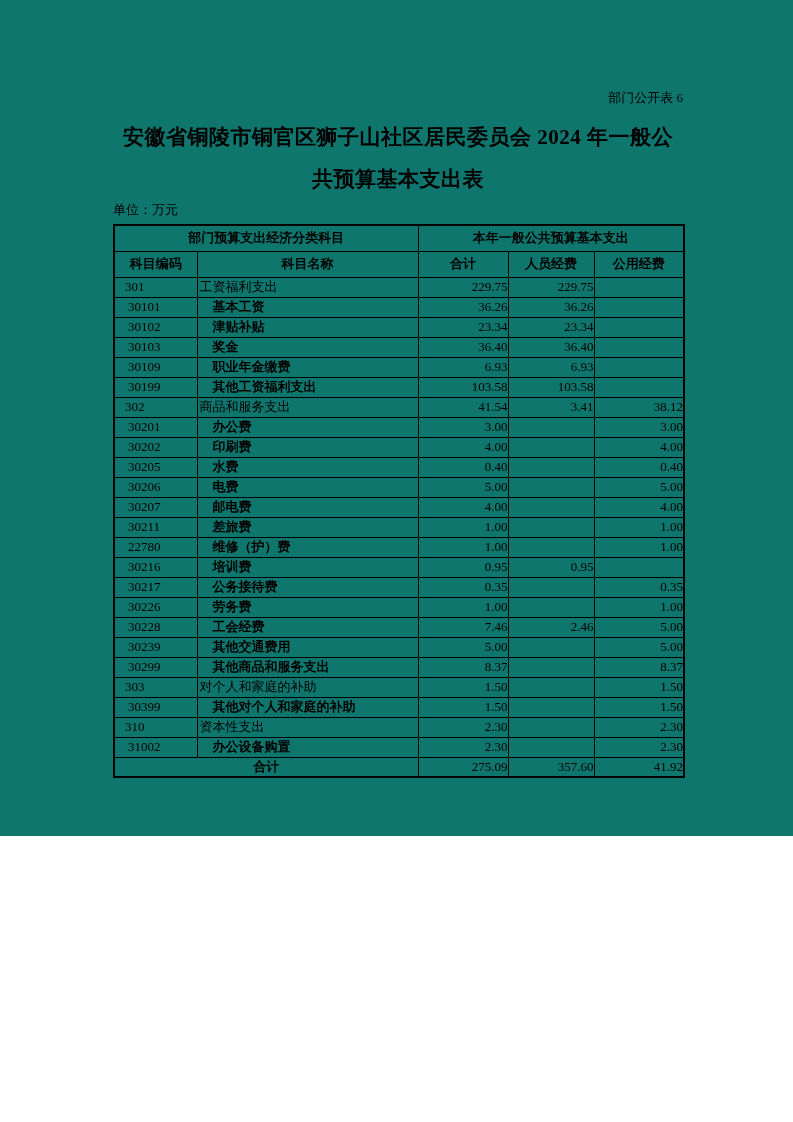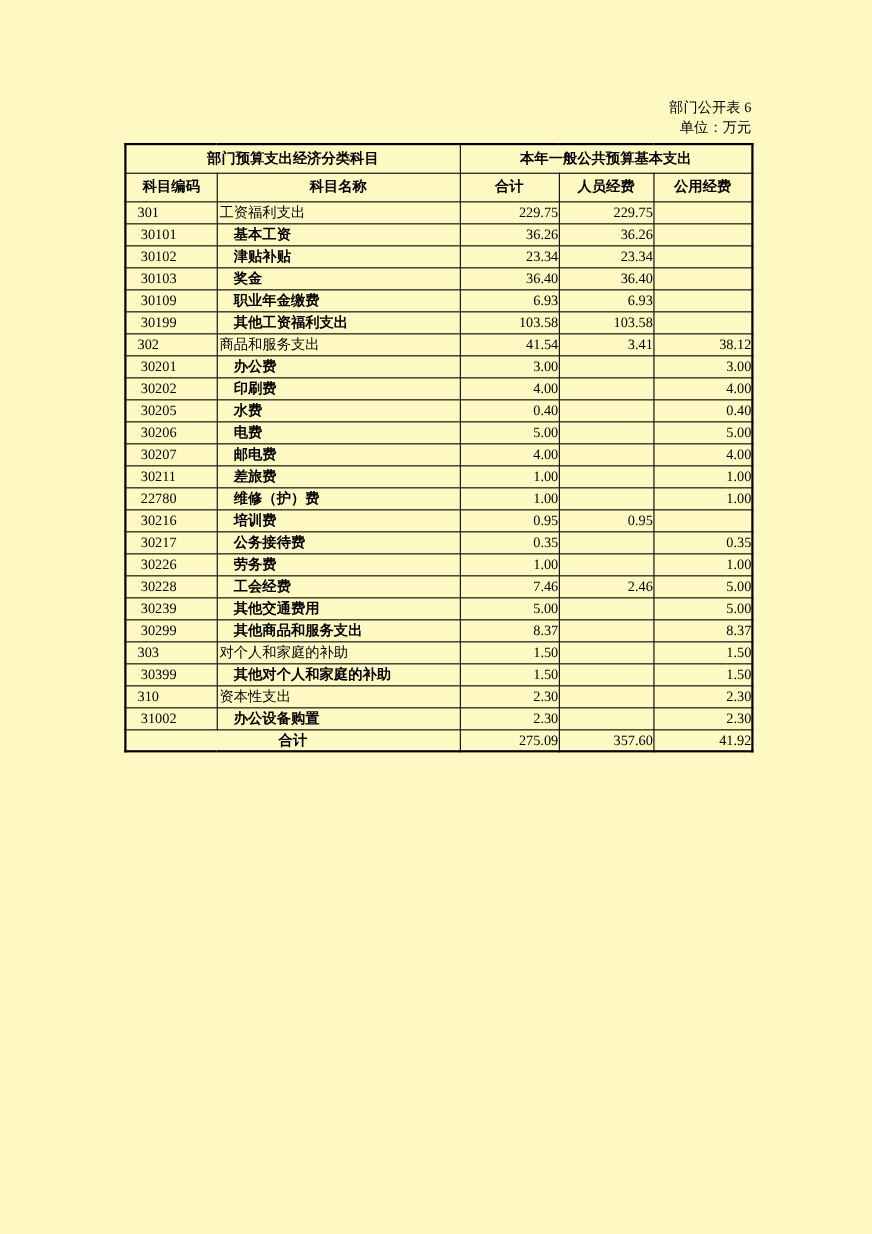--- a/index.html
+++ b/index.html
@@ -4,39 +4,39 @@
 <style>
   * { margin: 0; padding: 0; box-sizing: border-box; }
   html, body { background: #ffffff; }
   body {
     width: 793px; height: 1122px;
     font-family: "Liberation Serif", "DejaVu Serif", serif;
     color: #000000;
     position: relative;
     overflow: hidden;
   }
-  .page { position: absolute; left: 0; top: 0; width: 793px; height: 1122px; background: #fef9c3; }
+  .page { position: absolute; left: 0; top: 0; width: 793px; height: 836px; background: #0f766e; }
   .content { position: absolute; left: 113px; top: 0; width: 570px; }
 
   .corner-label {
     margin-top: 90px;
     text-align: right;
     font-size: 13px;
     line-height: 16px;
   }
   .page-title {
     margin-top: 10px;
     text-align: center;
     font-weight: bold;
     font-size: 21px;
     line-height: 42px;
     letter-spacing: 0.5px;
   }
   .unit-note {
-    text-align: right;
+    text-align: left;
     font-size: 13px;
     line-height: 16px;
     margin-top: 2px;
     margin-bottom: 6px;
   }
 
   table.budget {
     border-collapse: collapse;
     width: 570px;
     table-layout: fixed;
@@ -72,20 +72,24 @@
   }
 </style>
 </head>
 <body>
 
 <div class="page">
   <div class="content">
 
     <div class="corner-label">部门公开表 6</div>
 
+    <div class="page-title">
+      <div>安徽省铜陵市铜官区狮子山社区居民委员会 2024 年一般公</div>
+      <div>共预算基本支出表</div>
+    </div>
 
     <div class="unit-note">单位：万元</div>
 
     <table class="budget">
       <colgroup>
         <col style="width:83px">
         <col style="width:221px">
         <col style="width:90px">
         <col style="width:86px">
         <col style="width:90px">

